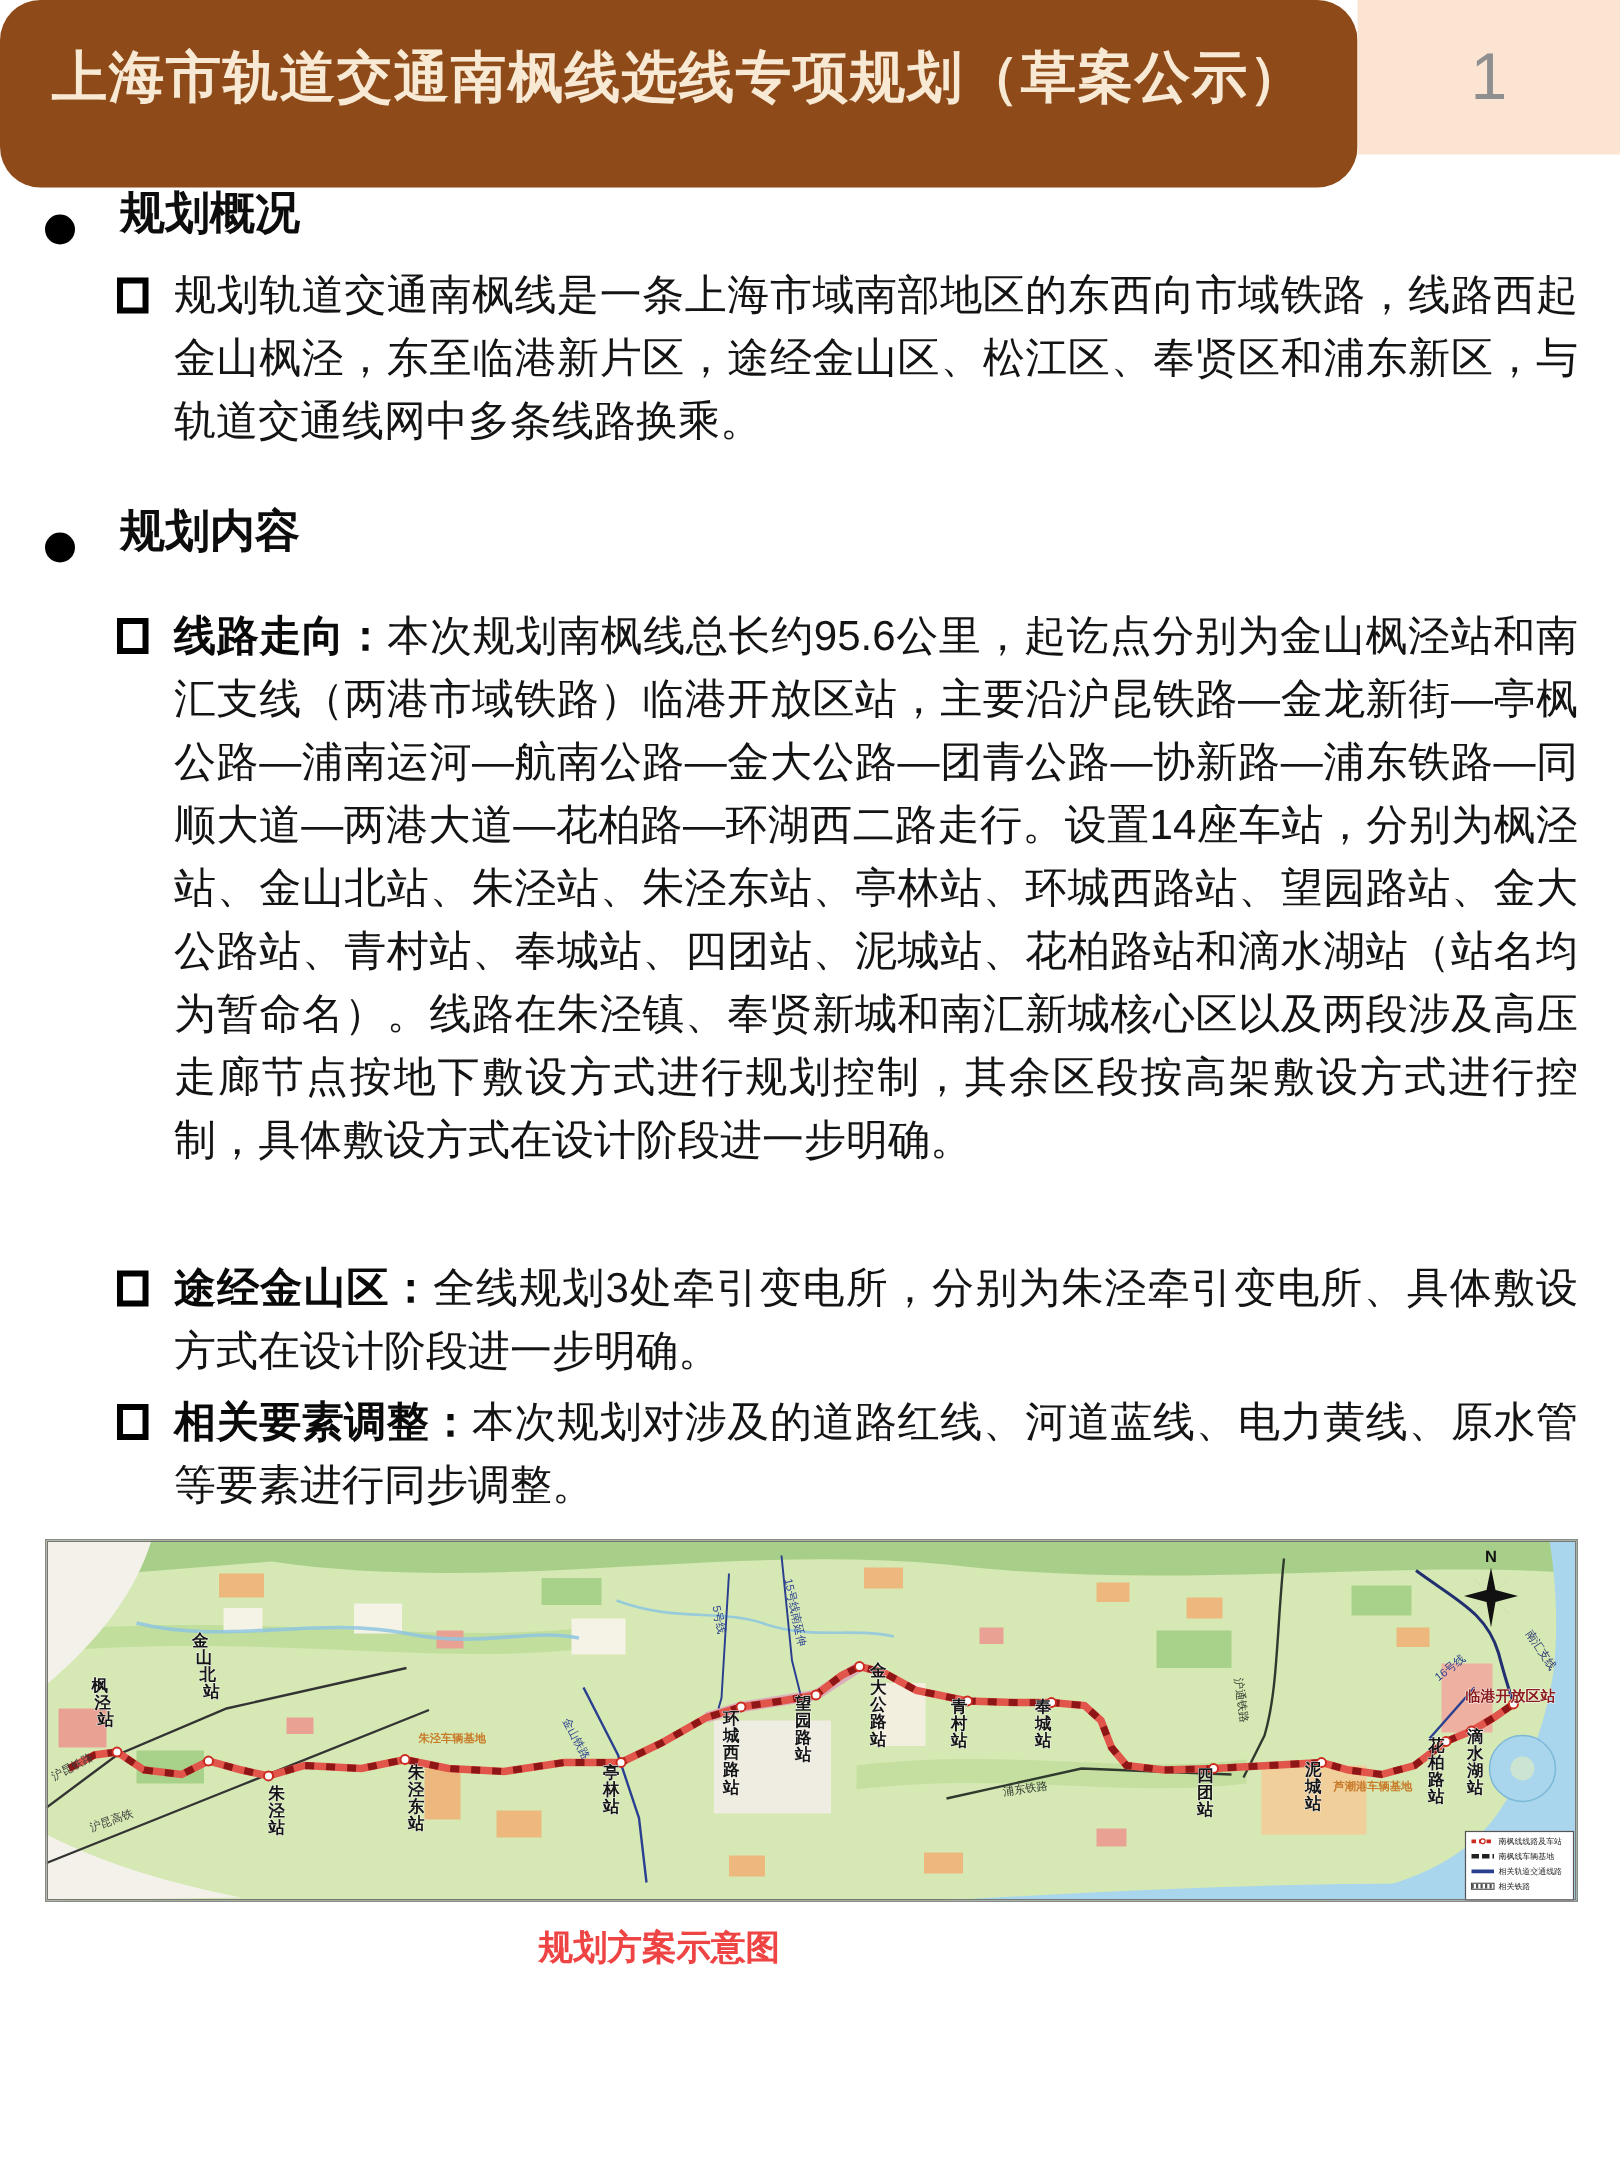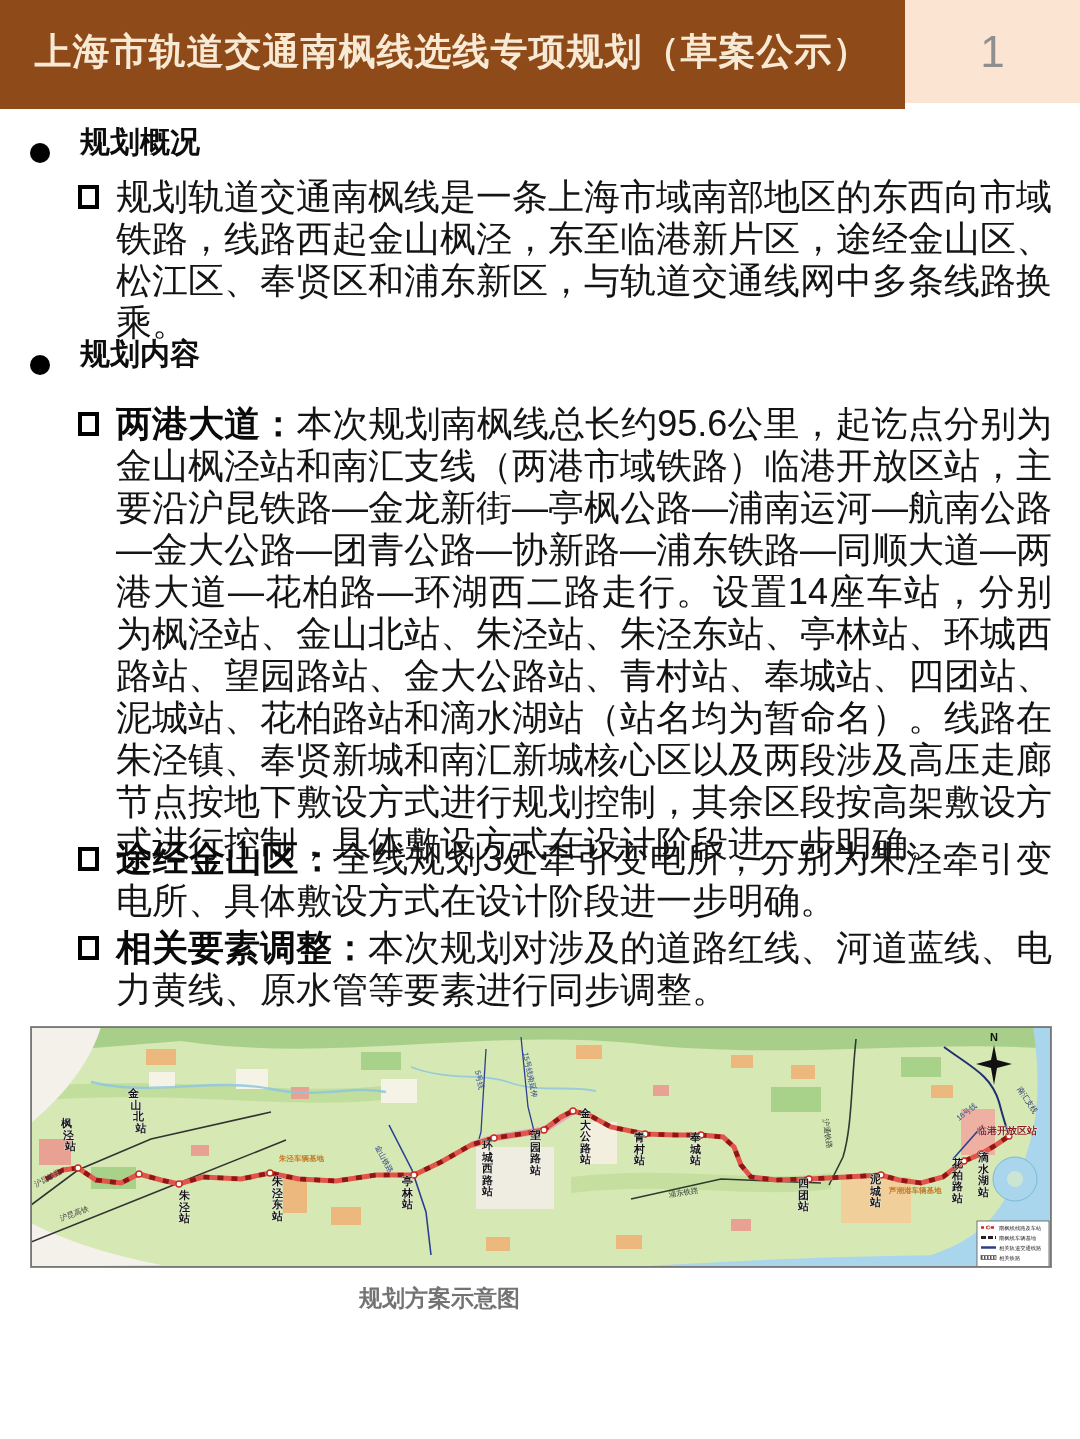--- a/index.html
+++ b/index.html
@@ -3,44 +3,44 @@
 <meta charset="utf-8">
 <style>
   :root{
     --brown:#8e4a18; --panel:#fbe5d2; --pagenum:#8f8f8f;
   }
   html,body{margin:0;padding:0;background:#ffffff;}
   body{font-family:"Liberation Sans","DejaVu Sans",sans-serif;}
   .page{position:relative;width:1080px;height:1439px;background:#fff;overflow:hidden;}
 
   
-  .header{position:absolute;top:0;left:0;width:905px;height:109px;background:var(--brown);}
+  .header{position:absolute;top:0;left:0;width:905px;height:125px;background:var(--brown);border-radius:27px;}
   .header-title{width:100%;height:103px;line-height:103px;text-align:center;
     color:#f7e9d3;font-size:37px;font-weight:700;letter-spacing:1px;white-space:nowrap;}
   .header-panel{position:absolute;top:0;left:905px;width:175px;height:103px;background:var(--panel);
     display:flex;align-items:center;justify-content:center;}
   .page-num{font-size:44px;color:var(--pagenum);font-weight:400;}
 
   
   .sec{position:absolute;left:30px;display:flex;align-items:flex-end;}
   .dot{width:20px;height:20px;background:#000;border-radius:50%;flex:0 0 auto;}
   .sec-title{margin-left:30px;font-size:30px;font-weight:700;color:#0d0d0d;}
 
   .item{position:absolute;left:78px;width:974px;}
   .sq{position:absolute;left:0;top:9px;width:13px;height:16px;border:4px solid #000;background:#fff;}
-  .item p{margin:0 0 0 38px;font-size:36px;line-height:42px;color:#141414;text-align:justify;}
+  .item p{margin:0 0 0 38px;font-size:28px;line-height:42px;color:#141414;text-align:justify;}
   .item b{font-weight:700;color:#0a0a0a;}
 
   
   .map-wrap{position:absolute;left:30px;top:1026px;width:1020px;height:240px;
     border:1px solid #8a8a8a;box-sizing:content-box;background:#d6e9b4;}
   .map-wrap svg{display:block;}
 
   .map-caption{position:absolute;left:0;top:1283px;width:879px;text-align:center;
-    font-size:23px;font-weight:700;color:#737373;}
+    font-size:23px;font-weight:700;color:#ef4444;}
 
   .watermark{position:absolute;top:1397px;right:16px;font-size:27px;font-weight:700;
     color:rgba(255,255,255,0.93);letter-spacing:1px;
     text-shadow:0 0 2px #3a3a3a,1px 1px 0 #5a5a5a,-1px -1px 0 #6a6a6a,1px -1px 0 #6a6a6a,-1px 1px 0 #6a6a6a;margin-top:44px;}
 </style>
 </head>
 <body>
 
 <div class="page">
 
@@ -61,21 +61,21 @@
     <p><b></b><span>规划轨道交通南枫线是一条上海市域南部地区的东西向市域铁路，线路西起金山枫泾，东至临港新片区，途经金山区、松江区、奉贤区和浦东新区，与轨道交通线网中多条线路换乘。</span></p>
   </div>
 
   <div class="sec" style="top:334px">
     <span class="dot"></span>
     <span class="sec-title">规划内容</span>
   </div>
 
   <div class="item" style="top:403px">
     <span class="sq"></span>
-    <p><b>两港大道：</b><span>本次规划南枫线总长约95.6公里，起讫点分别为金山枫泾站和南汇支线（两港市域铁路）临港开放区站，主要沿沪昆铁路—金龙新街—亭枫公路—浦南运河—航南公路—金大公路—团青公路—协新路—浦东铁路—同顺大道—两港大道—花柏路—环湖西二路走行。设置14座车站，分别为枫泾站、金山北站、朱泾站、朱泾东站、亭林站、环城西路站、望园路站、金大公路站、青村站、奉城站、四团站、泥城站、花柏路站和滴水湖站（站名均为暂命名）。线路在朱泾镇、奉贤新城和南汇新城核心区以及两段涉及高压走廊节点按地下敷设方式进行规划控制，其余区段按高架敷设方式进行控制，具体敷设方式在设计阶段进一步明确。</span></p>
+    <p><b>线路走向：</b><span>本次规划南枫线总长约95.6公里，起讫点分别为金山枫泾站和南汇支线（两港市域铁路）临港开放区站，主要沿沪昆铁路—金龙新街—亭枫公路—浦南运河—航南公路—金大公路—团青公路—协新路—浦东铁路—同顺大道—两港大道—花柏路—环湖西二路走行。设置14座车站，分别为枫泾站、金山北站、朱泾站、朱泾东站、亭林站、环城西路站、望园路站、金大公路站、青村站、奉城站、四团站、泥城站、花柏路站和滴水湖站（站名均为暂命名）。线路在朱泾镇、奉贤新城和南汇新城核心区以及两段涉及高压走廊节点按地下敷设方式进行规划控制，其余区段按高架敷设方式进行控制，具体敷设方式在设计阶段进一步明确。</span></p>
   </div>
 
 
   <div class="item" style="top:838px">
     <span class="sq"></span>
     <p><b>途经金山区：</b><span>全线规划3处牵引变电所，分别为朱泾牵引变电所、具体敷设方式在设计阶段进一步明确。</span></p>
   </div>
 
   <div class="item" style="top:927px">
     <span class="sq"></span>

